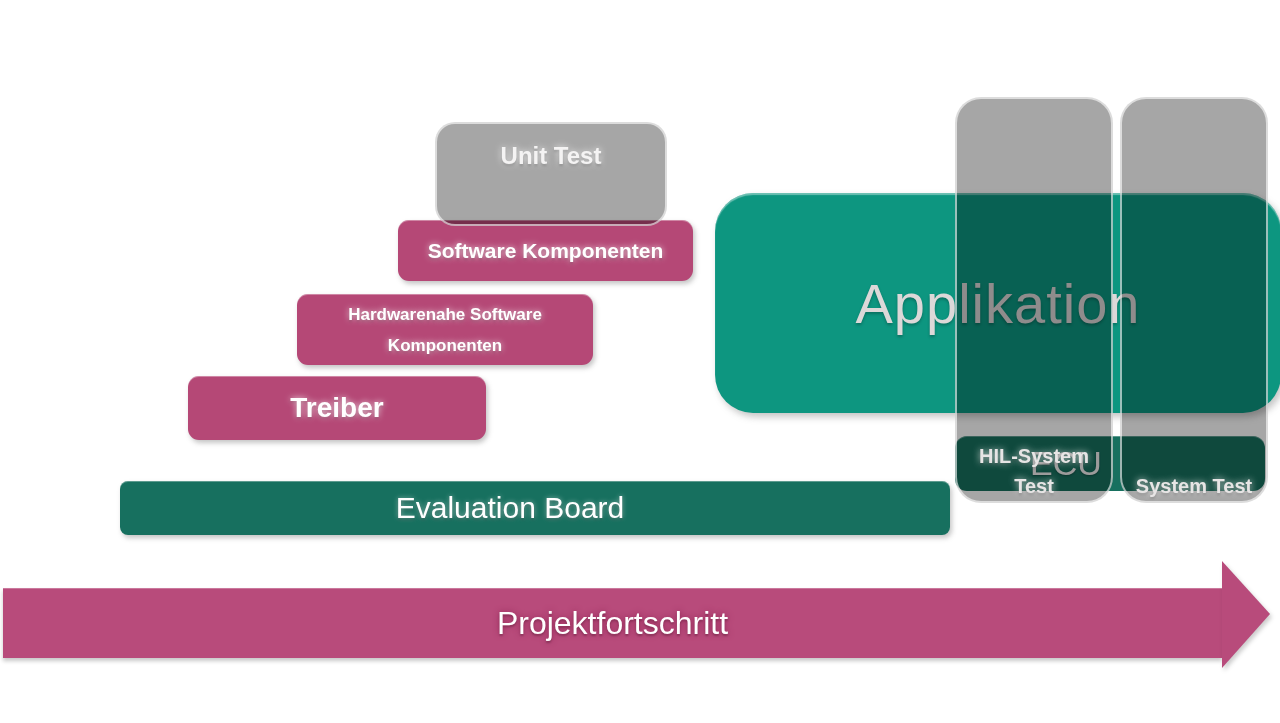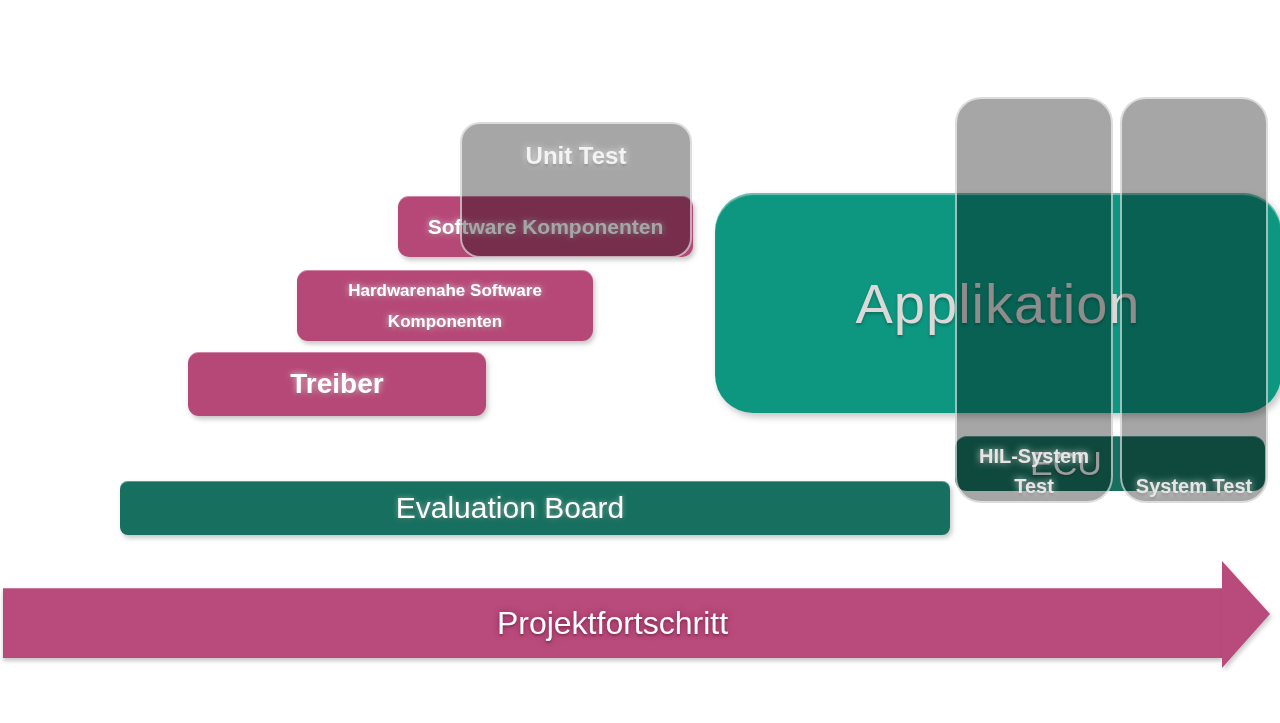--- a/index.html
+++ b/index.html
@@ -9,20 +9,21 @@
     font-family:"Liberation Sans",sans-serif;
   }
   .box{position:absolute;display:flex;align-items:center;justify-content:center;text-align:center;}
   
   .pink{
     background:var(--pink,#b54876);
     border-radius:11px;
     box-shadow:inset 0 1px 0 rgba(255,255,255,0.35), 2px 3px 5px rgba(110,110,110,0.4);
     color:#ffffff;font-weight:bold;
     text-shadow:0 0 6px rgba(255,255,255,0.75), 0 2px 3px rgba(0,0,0,0.2);
+    margin-top:24px;
   }
   .treiber{left:188px;top:352px;width:298px;height:64px;font-size:28px;}
   .hardwarenahe{left:297px;top:270px;width:296px;height:71px;font-size:17px;line-height:31px;white-space:pre-line;}
   .sw-komp{left:398px;top:196px;width:295px;height:61px;font-size:21px;}
   
   .eval-board{
     left:120px;top:437px;width:830px;height:54px;border-radius:8px;
     background:var(--dark_teal,#17705f);
     box-shadow:inset 0 1px 0 rgba(255,255,255,0.3), 2px 3px 5px rgba(110,110,110,0.4);
     color:#ffffff;font-size:30px;
@@ -49,21 +50,21 @@
   }
   
   .overlay{
     position:absolute;background:var(--overlay_gray,rgba(0,0,0,0.35));
     border:2px solid rgba(255,255,255,0.6);box-sizing:border-box;
     display:flex;justify-content:center;text-align:center;
     color:#e7e5e5;font-weight:bold;
     text-shadow:0 0 7px rgba(255,255,255,0.8), 0 2px 3px rgba(0,0,0,0.25);
   }
   .unit-test{
-    left:460px;top:122px;width:232px;height:136px;border-radius:20px;
+    left:435px;top:122px;width:232px;height:104px;border-radius:20px;
     align-items:flex-start;padding-top:18px;font-size:24px;color:#f4f3f3;
   }
   .col{top:97px;height:406px;border-radius:26px;align-items:flex-end;padding-top:14px;
        font-size:20px;line-height:30px;white-space:pre-line;}
   .col1{left:955px;width:158px;}
   .col2{left:1120px;width:148px;}
   
   .arrow-body{
     position:absolute;left:3px;top:588px;width:1219px;height:70px;
     background:var(--arrow_pink,#b84b7b);

